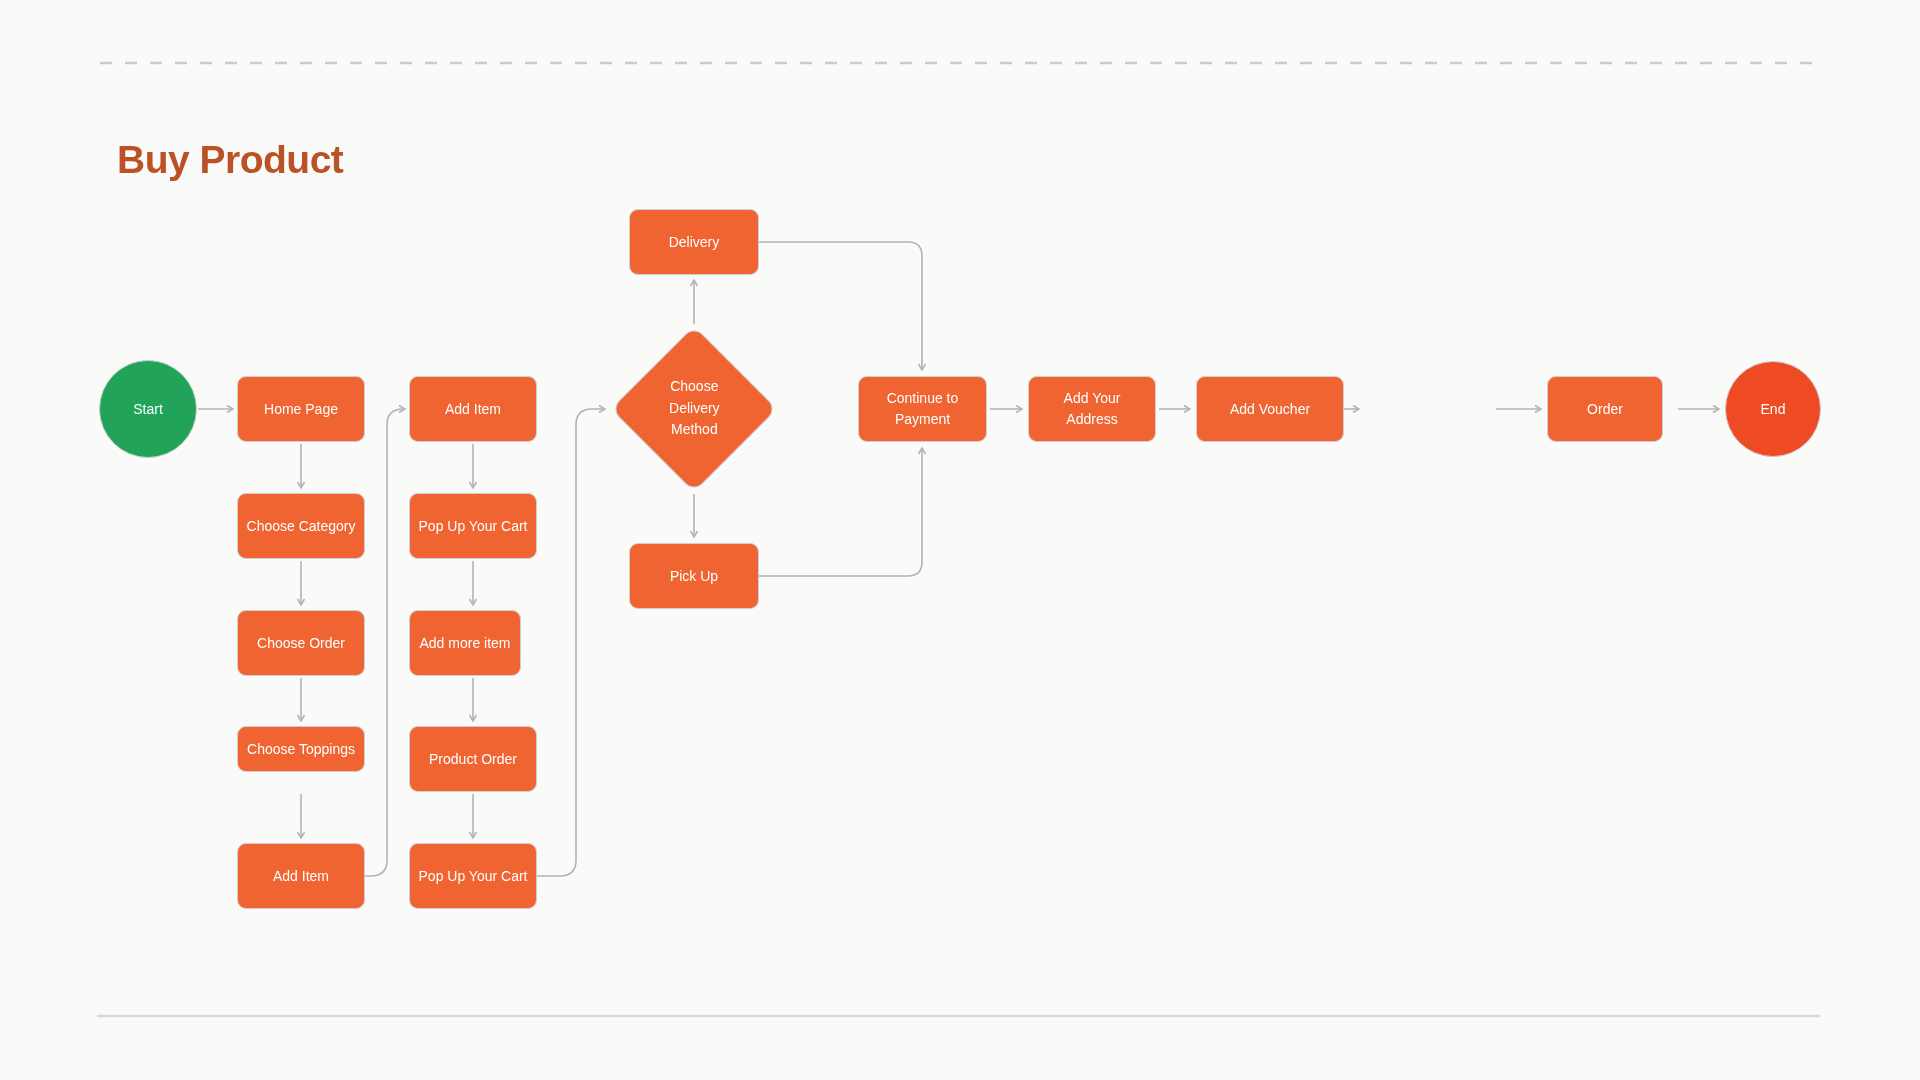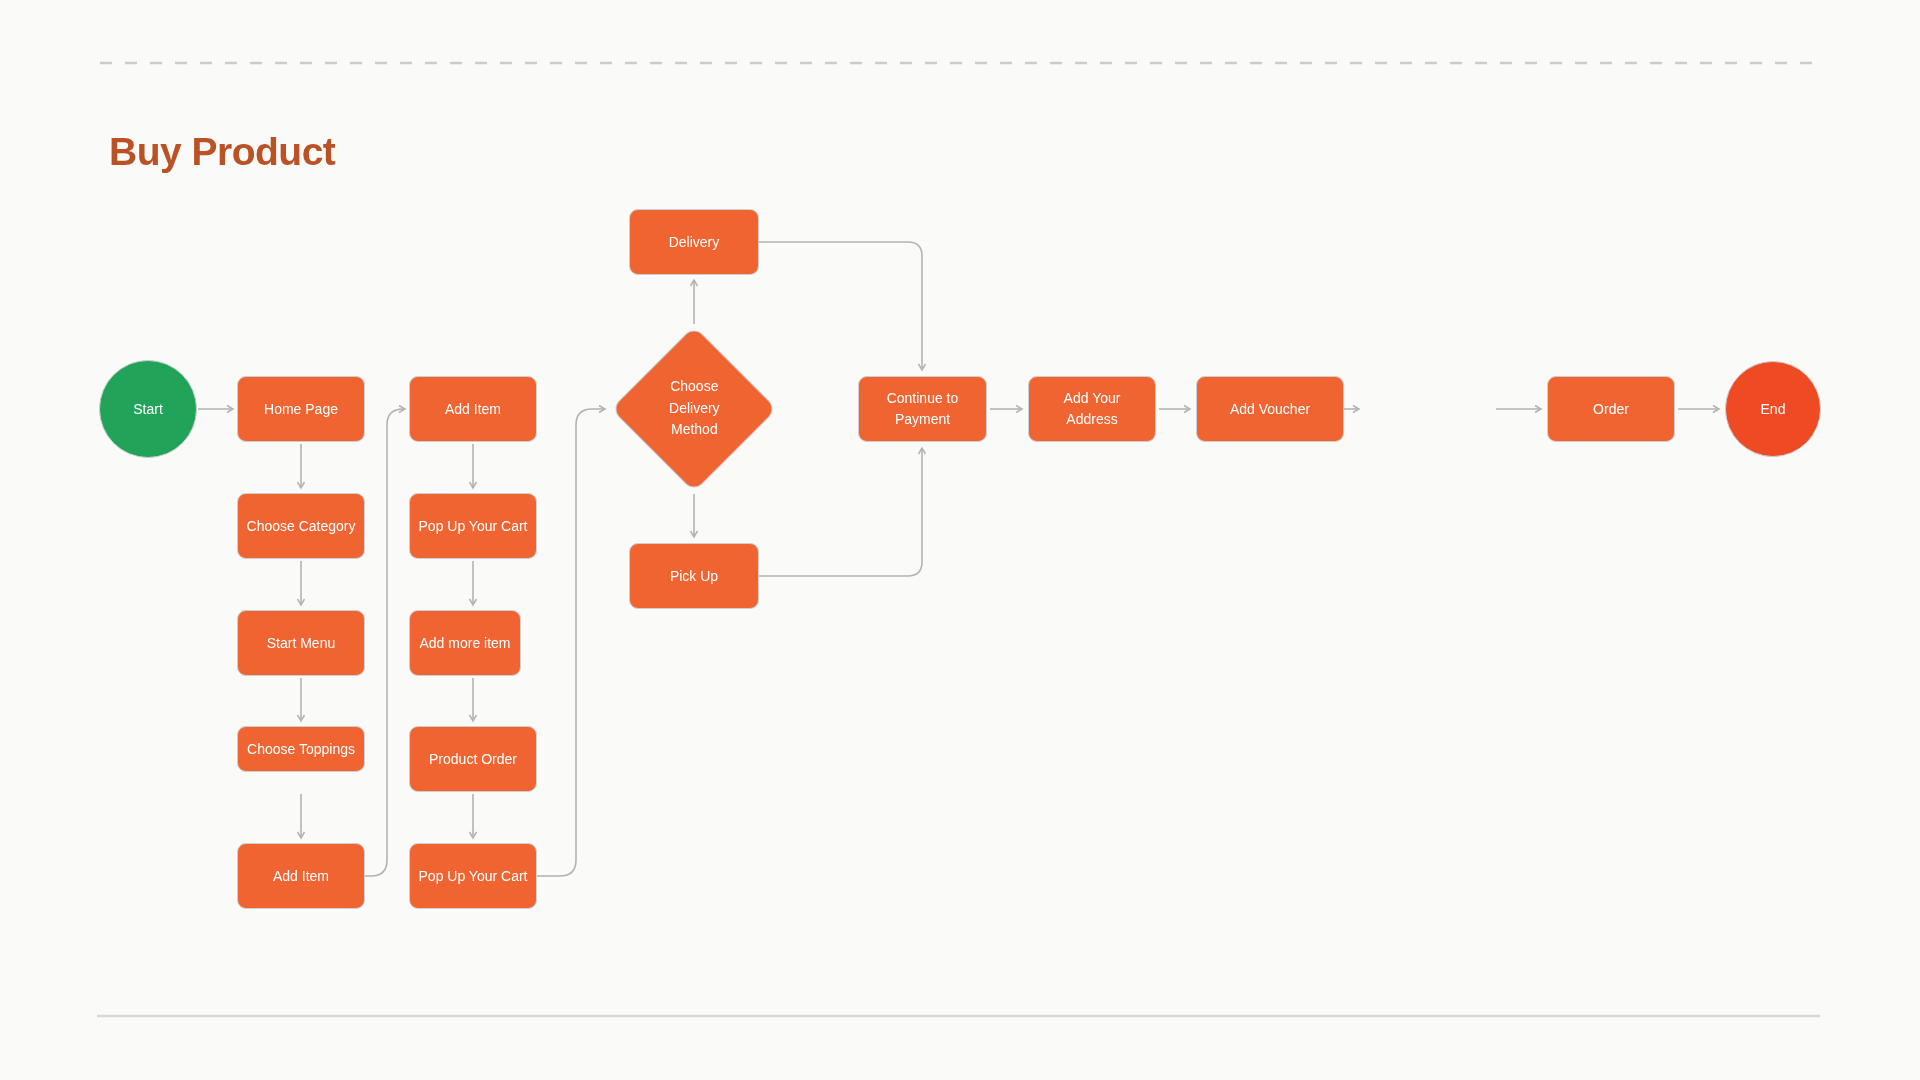--- a/index.html
+++ b/index.html
@@ -3,21 +3,21 @@
 <meta charset="utf-8">
 <style>
   html,body{margin:0;padding:0}
   body{
     width:1920px;height:1080px;overflow:hidden;
     background:var(--background,#FAFAF9);
     font-family:"Liberation Sans",sans-serif;
   }
   .canvas{position:relative;width:1920px;height:1080px}
   .page-title{
-    position:absolute;left:101px;top:122px;margin:8px;
+    position:absolute;left:101px;top:122px;margin:16px;
     font-size:39px;font-weight:700;letter-spacing:-0.5px;
     color:var(--title_color,#BA5226);
   }
   svg.connector-layer{position:absolute;left:0;top:0;width:1920px;height:1080px}
   path.connector{fill:none;stroke:var(--line_color,#B3B3B3);stroke-width:1.6}
   .arrowhead{fill:none;stroke:var(--line_color,#B3B3B3);stroke-width:1.5}
   line.divider-dashed{stroke:var(--divider_dashed,#CCCCCC);stroke-width:2.5}
   line.divider-solid{stroke:var(--divider_solid,#D8D8D8);stroke-width:2.5}
   .node{
     position:absolute;display:flex;align-items:center;justify-content:center;
@@ -79,21 +79,21 @@
 
   <div class="node" style="left:237px;top:376px;width:128px;height:66px">
     <span class="label">Home Page</span>
   </div>
 
   <div class="node" style="left:237px;top:493px;width:128px;height:66px">
     <span class="label">Choose Category</span>
   </div>
 
   <div class="node" style="left:237px;top:610px;width:128px;height:66px">
-    <span class="label">Start Menu</span>
+    <span class="label">Choose Order</span>
   </div>
 
   <div class="node" style="left:237px;top:726px;width:128px;height:46px">
     <span class="label">Choose Toppings</span>
   </div>
 
   <div class="node" style="left:237px;top:843px;width:128px;height:66px">
     <span class="label">Add Item</span>
   </div>
 
@@ -135,21 +135,21 @@
 
   <div class="node" style="left:1028px;top:376px;width:128px;height:66px">
     <span class="label wrap">Add Your Address</span>
   </div>
 
   <div class="node" style="left:1196px;top:376px;width:148px;height:66px">
     <span class="label">Add Voucher</span>
   </div>
 
 
-  <div class="node" style="left:1547px;top:376px;width:128px;height:66px">
+  <div class="node" style="left:1547px;top:376px;width:116px;height:66px">
     <span class="label">Order</span>
   </div>
 
   <div class="node circle end-node" style="left:1725px;top:361px;width:96px;height:96px">
     <span class="label">End</span>
   </div>
 
 </div>
 
 </body></html>

